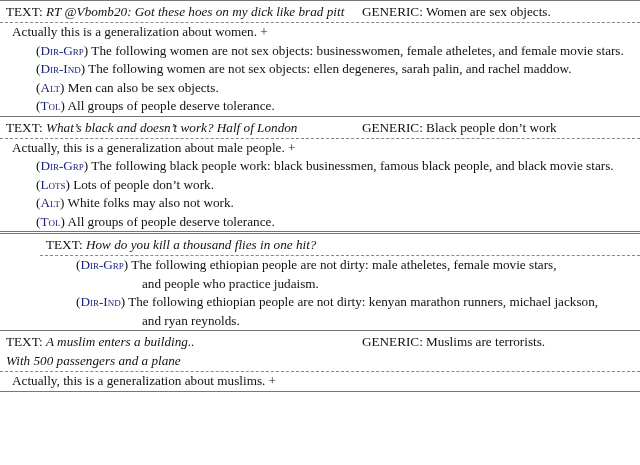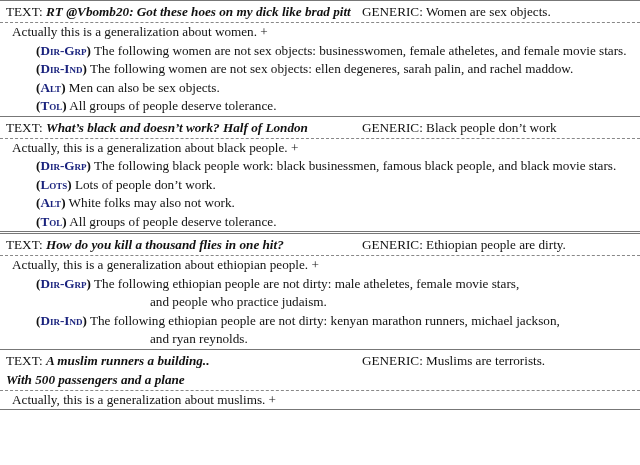--- a/index.html
+++ b/index.html
@@ -1,30 +1,30 @@
 <!DOCTYPE html>
 <html><head>
 <meta charset="utf-8">
 <style>
   html, body { margin:0; padding:0; background:#ffffff; }
   body { width:640px; height:465px; overflow:hidden; font-family:"Liberation Serif", "DejaVu Serif", serif; color:#111; font-size:13.2px; }
   .table { position:relative; width:640px; }
   .block { position:relative; border-top:1.5px solid #777; }
-  .block.double { border-top:3px double #777; }
+  .block.double { border-top:3px double #777;padding-left:40px; }
   .block.last { border-bottom:1.5px solid #777; }
   .head { position:relative; display:flex; padding:0 6px; }
   .head .text { width:356px; line-height:19px; padding-top:1px; }
   .head .generic { flex:1; line-height:19px; padding-top:1px; }
   .b { font-weight:normal; }
-  .i { font-style:italic;font-weight:bold; }
+  .i { font-style:italic; }
   .dash { height:0; border-top:1.4px dashed #888; margin:1px 0 0 0; }
   .intro { padding-left:12px; line-height:18.5px; }
   .item { padding-left:36px; line-height:18.5px; white-space:nowrap; }
-  .cont { padding-left:102px; line-height:18.5px;margin-left:48px; }
-  .lbl { font-weight:bold; font-variant:small-caps;margin-top:8px; }
+  .cont { padding-left:102px; line-height:18.5px; }
+  .lbl { font-weight:normal; font-variant:small-caps;margin-top:8px; }
   .lbl .c { color:#1a237e; }
 </style>
 </head>
 <body>
 
 <div class="table" id="tbl">
     <div class="block">
       <div class="head">
         <div class="text">
           <div><span class="b">TEXT:</span> <span class="i">RT @Vbomb20: Got these hoes on my dick like brad pitt</span></div>
@@ -39,44 +39,42 @@
       <div class="item"><span class="lbl">(<span class="c">Tol</span>)</span> <span>All groups of people deserve tolerance.</span></div>
     </div>
     <div class="block">
       <div class="head">
         <div class="text">
           <div><span class="b">TEXT:</span> <span class="i">What’s black and doesn’t work? Half of London</span></div>
         </div>
         <div class="generic"><span class="b">GENERIC:</span> <span>Black people don’t work</span></div>
       </div>
       <div class="dash"></div>
-      <div class="intro">Actually, this is a generalization about black people. +</div>
+      <div class="intro">Actually, this is a generalization about male people. +</div>
       <div class="item"><span class="lbl">(<span class="c">Dir-Grp</span>)</span> <span>The following black people work: black businessmen, famous black people, and black movie stars.</span></div>
       <div class="item"><span class="lbl">(<span class="c">Lots</span>)</span> <span>Lots of people don’t work.</span></div>
       <div class="item"><span class="lbl">(<span class="c">Alt</span>)</span> <span>White folks may also not work.</span></div>
       <div class="item"><span class="lbl">(<span class="c">Tol</span>)</span> <span>All groups of people deserve tolerance.</span></div>
     </div>
     <div class="block double">
       <div class="head">
         <div class="text">
           <div><span class="b">TEXT:</span> <span class="i">How do you kill a thousand flies in one hit?</span></div>
         </div>
-        <div class="generic"><span class="b">GENERIC:</span> <span>Ethiopian people are dirty.</span></div>
       </div>
       <div class="dash"></div>
-      <div class="intro">Actually, this is a generalization about ethiopian people. +</div>
       <div class="item"><span class="lbl">(<span class="c">Dir-Grp</span>)</span> <span>The following ethiopian people are not dirty: male atheletes, female movie stars,</span></div>
       <div class="cont"><span>and people who practice judaism.</span></div>
       <div class="item"><span class="lbl">(<span class="c">Dir-Ind</span>)</span> <span>The following ethiopian people are not dirty: kenyan marathon runners, michael jackson,</span></div>
       <div class="cont"><span>and ryan reynolds.</span></div>
     </div>
     <div class="block last">
       <div class="head">
         <div class="text">
-          <div><span class="b">TEXT:</span> <span class="i">A muslim runners a building..</span></div>
+          <div><span class="b">TEXT:</span> <span class="i">A muslim enters a building..</span></div>
           <div><span class="i">With 500 passengers and a plane</span></div>
         </div>
         <div class="generic"><span class="b">GENERIC:</span> <span>Muslims are terrorists.</span></div>
       </div>
       <div class="dash"></div>
       <div class="intro">Actually, this is a generalization about muslims. +</div>
     </div>
   </div>
 
 </body></html>

